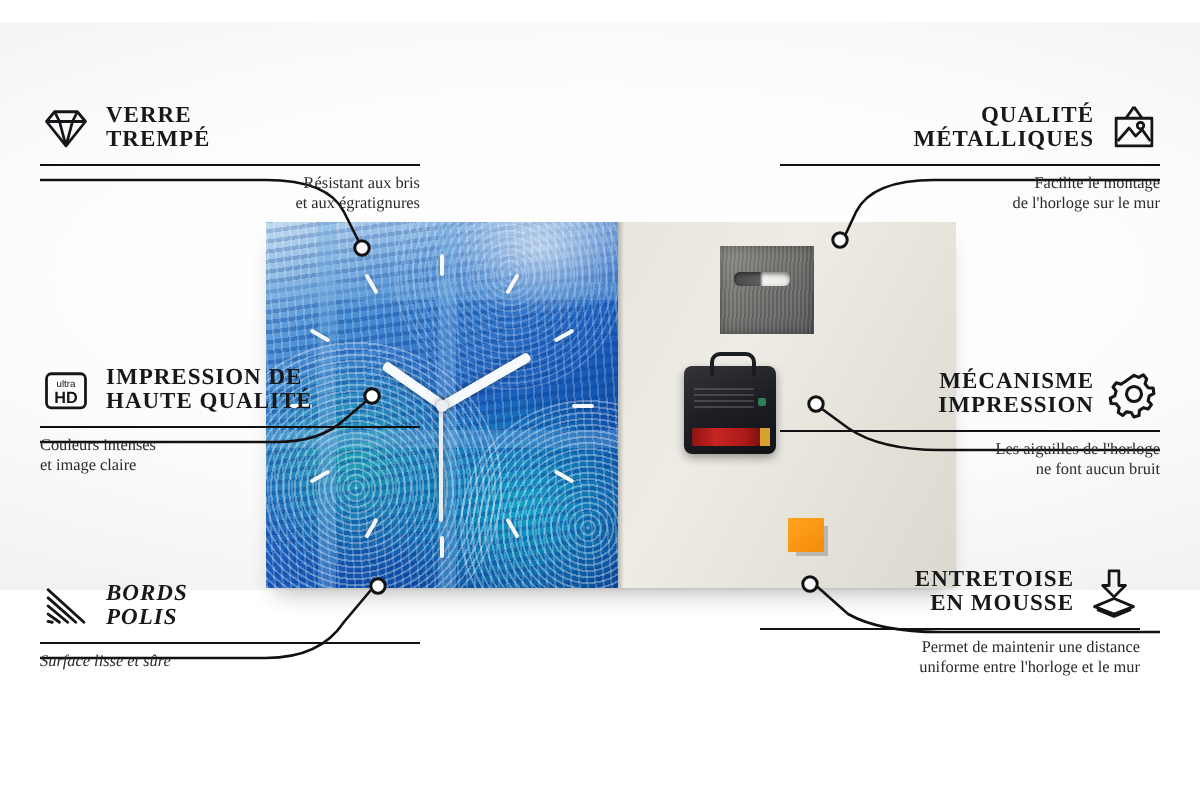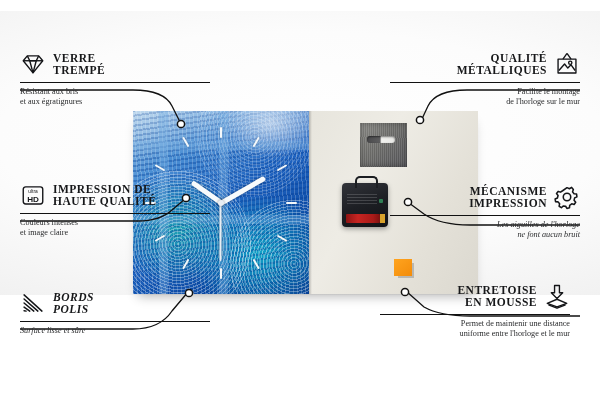--- a/index.html
+++ b/index.html
@@ -171,21 +171,21 @@
               <path d="M12 12 H20"></path>
         </g>
           </svg>
       </span>
       <span class="ctitle l">
         <span>VERRE</span><br>
         <span>TREMPÉ</span>
       </span>
     </div>
     <div class="rule" style="width:190px;margin-top:5px;"></div>
-    <div class="cdesc l" style="margin-top:4px;">
+    <div class="cdesc l" style="margin-top:4px;text-align:right;">
       <span>Résistant aux bris</span><br>
       <span>et aux égratignures</span>
     </div>
   </div>
 
   <div class="callout" style="left:20px;top:171px;width:190px;">
     <div class="head l">
       <span class="ico">
         <svg viewBox="0 0 32 32">
           <rect x="4" y="6" width="24" height="21" rx="3" fill="none" stroke="#141518" stroke-width="1.7"></rect>
@@ -263,21 +263,21 @@
       <span class="ico">
         <svg viewBox="0 0 32 32">
             <g fill="none" stroke="#141518" stroke-width="1.9" stroke-linejoin="round">
           <path d="M16 4.5 l3 1.3 2.7-1.6 2.1 2.6 -1 2.9 1.9 2.4 3.1 .3 .4 3.3 -2.8 1.4 -.7 3 2 2.4 -1.9 2.7 -3-.8 -2.5 1.8 -.2 3.1 -3.2 .8 -1.6-2.7 -3-.4 -2.2 2.2 -2.8-1.8 .6-3 -1.9-2.4 -3.1-.2 -.5-3.3 2.8-1.3 .8-3 -1.9-2.5 2-2.6 2.9 .9 2.6-1.7Z"></path>
           <circle cx="16" cy="16" r="4.6"></circle>
         </g>
           </svg>
       </span>
     </div>
     <div class="rule" style="width:190px;margin-top:5px;"></div>
-    <div class="cdesc r" style="margin-top:4px;font-style:italic;">
+    <div class="cdesc r" style="margin-top:4px;">
       <span>Les aiguilles de l'horloge</span><br>
       <span>ne font aucun bruit</span>
     </div>
   </div>
 
   <div class="callout" style="left:380px;top:272px;width:190px;">
     <div class="head right">
       <span class="ctitle r">
         <span>ENTRETOISE</span><br>
         <span>EN MOUSSE</span>

